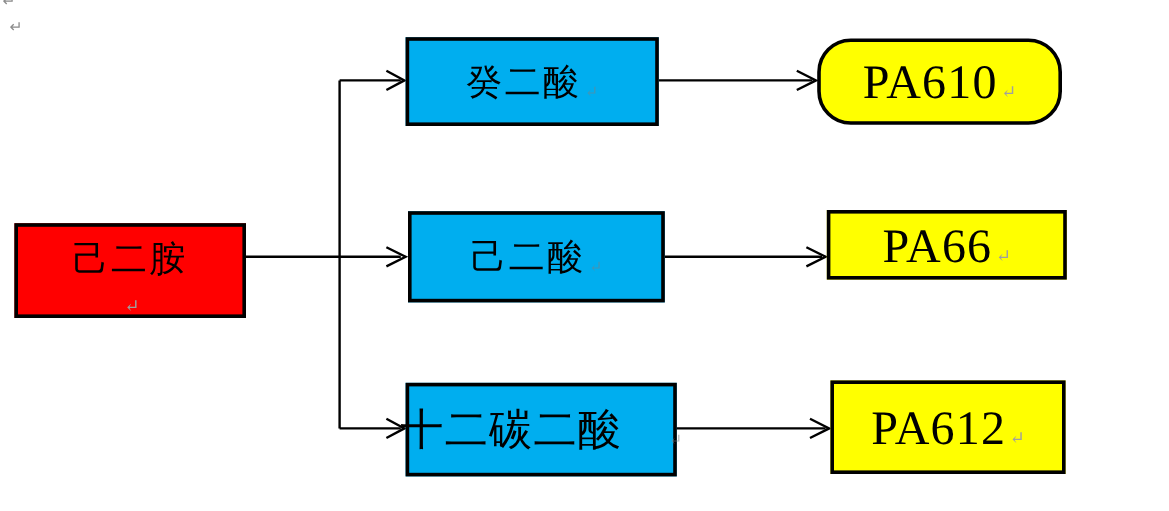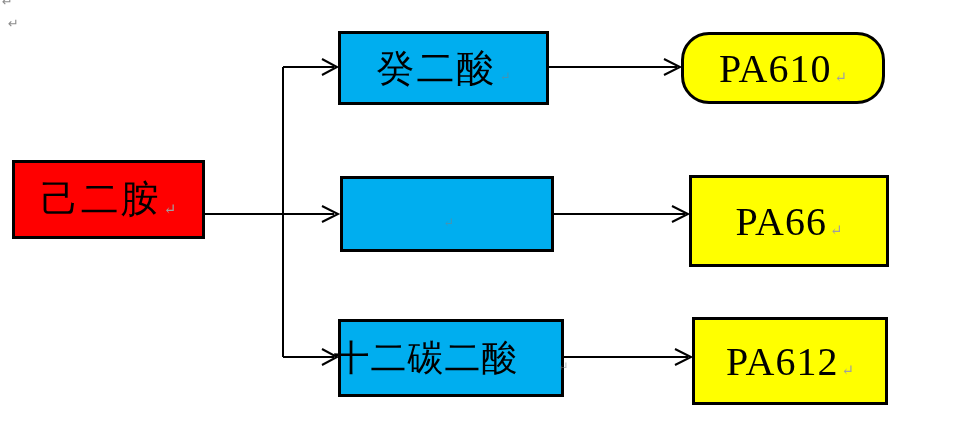--- a/index.html
+++ b/index.html
@@ -26,44 +26,45 @@
     box-sizing: border-box;
     border: 3px solid #000000;
     display: flex;
     align-items: center;
     justify-content: center;
     z-index: 1;
     color: #000000;
     white-space: nowrap;
   }
   .node .label {
-    font-size: 38px;
+    font-size: 30px;
     letter-spacing: 2px;
   }
   .node .ret-mark {
     font-size: 15px;
     color: #a0a0a0;
     margin-left: 3px;
     transform: translateY(9px);
   }
   .node-source {
-    left: 12px; top: 160px; width: 193px; height: 79px;
+    left: 12px; top: 186px; width: 193px; height: 79px;
     background: #ff0000;
+    flex-direction: column;
   }
   .node-int-1 { left: 338px; top: 31px;  width: 211px; height: 74px; background: #00aeef; }
   .node-int-2 { left: 340px; top: 176px; width: 214px; height: 76px; background: #00aeef; }
   .node-int-3 { left: 338px; top: 319px; width: 226px; height: 78px; background: #00aeef; gap: 36px; }
   .node-int-1 .ret-mark, .node-int-2 .ret-mark, .node-int-3 .ret-mark {
     color: rgba(120,130,135,0.55);
     font-size: 13px;
   }
   .node-int-3 .label { font-size: 36px; letter-spacing: 1px; }
   .node-prod-1 { left: 681px; top: 32px;  width: 204px; height: 72px; background: #ffff00; border-radius: 28px; }
-  .node-prod-2 { left: 689px; top: 175px; width: 200px; height: 92px; background: #ffff00; }
-  .node-prod-3 { left: 692px; top: 317px; width: 196px; height: 88px; background: #ffff00; }
+  .node-prod-2 { left: 689px; top: 175px; width: 200px; height: 58px; background: #ffff00; }
+  .node-prod-3 { left: 692px; top: 317px; width: 196px; height: 78px; background: #ffff00; }
   .node-prod-1 .label, .node-prod-2 .label, .node-prod-3 .label {
     font-size: 40px;
     letter-spacing: 1px;
   }
   .page-mark {
     position: absolute;
     color: #8c8c8c;
     font-size: 13px;
     z-index: 1;
     font-family: "DejaVu Sans", sans-serif;
@@ -104,20 +105,21 @@
     <span class="label">己二胺</span>
     <span class="ret-mark">↵</span>
   </div>
 
   <div class="node node-int-1">
     <span class="label">癸二酸</span>
     <span class="ret-mark">↵</span>
   </div>
 
   <div class="node node-int-2">
+    <span class="label">己二酸</span>
     <span class="ret-mark">↵</span>
   </div>
 
   <div class="node node-int-3">
     <span class="label">十二碳二酸</span>
     <span class="ret-mark">↵</span>
   </div>
 
   <div class="node node-prod-1">
     <span class="label">PA610</span>

